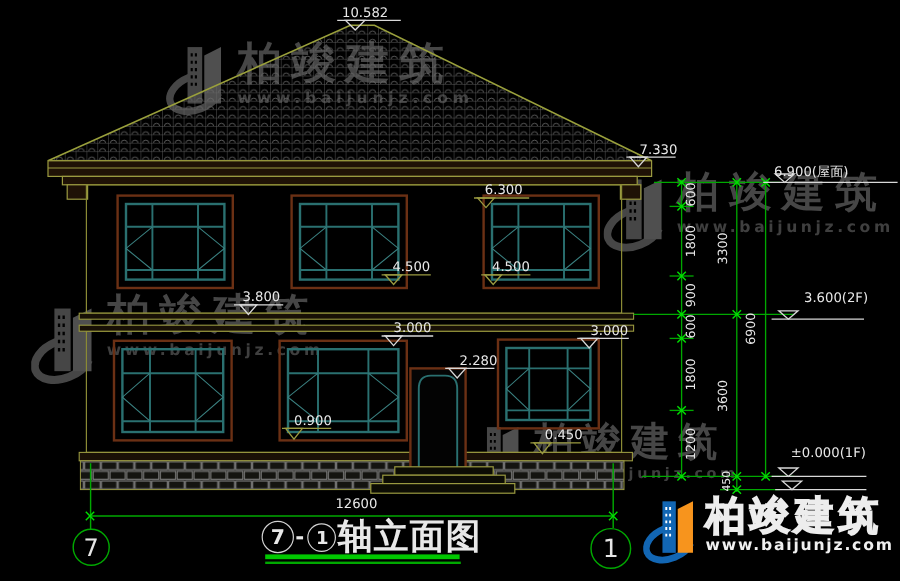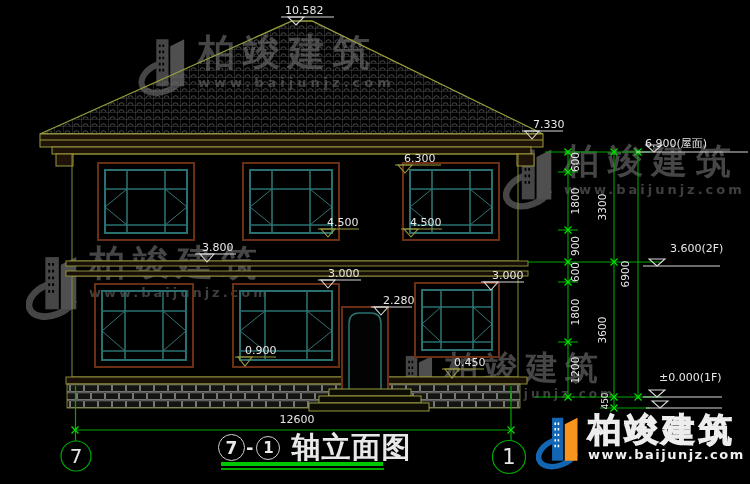--- a/index.html
+++ b/index.html
@@ -13,21 +13,21 @@
   .wm .url{font-weight:bold;color:#454545;white-space:nowrap;}
   
   #draw{position:absolute;left:0;top:0;z-index:2;}
   
   #titleblock{position:absolute;left:218px;top:433px;z-index:3;display:flex;align-items:center;color:#e8e8e8;}
   .axcirc{display:inline-flex;align-items:center;justify-content:center;border:1.6px solid #d0d0d0;
           border-radius:50%;color:#e8e8e8;font-weight:bold;}
   #tcirc1{width:25px;height:25px;font-size:17px;}
   #tcirc2{width:22px;height:22px;font-size:15px;margin-left:2px;}
   #tdash{font-size:18px;font-weight:bold;margin:0 1px;line-height:1;}
-  #ttext{font-size:29px;font-weight:bold;letter-spacing:1px;margin-left:11px;line-height:1;}
+  #ttext{font-size:29px;font-weight:bold;letter-spacing:1px;margin-left:1px;line-height:1;}
   #tu1{position:absolute;left:221px;top:462px;width:162px;height:4px;background:#00c800;z-index:3;}
   #tu2{position:absolute;left:221px;top:468px;width:163px;height:2px;background:#00a800;z-index:3;}
   
   #brandlogo{position:absolute;left:536px;top:413px;display:flex;align-items:flex-start;z-index:3;}
   #brandlogo .tx{display:flex;flex-direction:column;margin-left:4px;}
   #brandlogo .brand{font-size:33px;font-weight:bold;line-height:1;letter-spacing:4px;white-space:nowrap;
      color:#1b1b1b;-webkit-text-stroke:1.4px #ededed;text-shadow:0 0 2px #000;}
   #brandlogo .url{font-size:13px;font-weight:bold;color:#f0f0f0;letter-spacing:1.5px;margin-top:1px;white-space:nowrap;}
 </style>
 </head>

